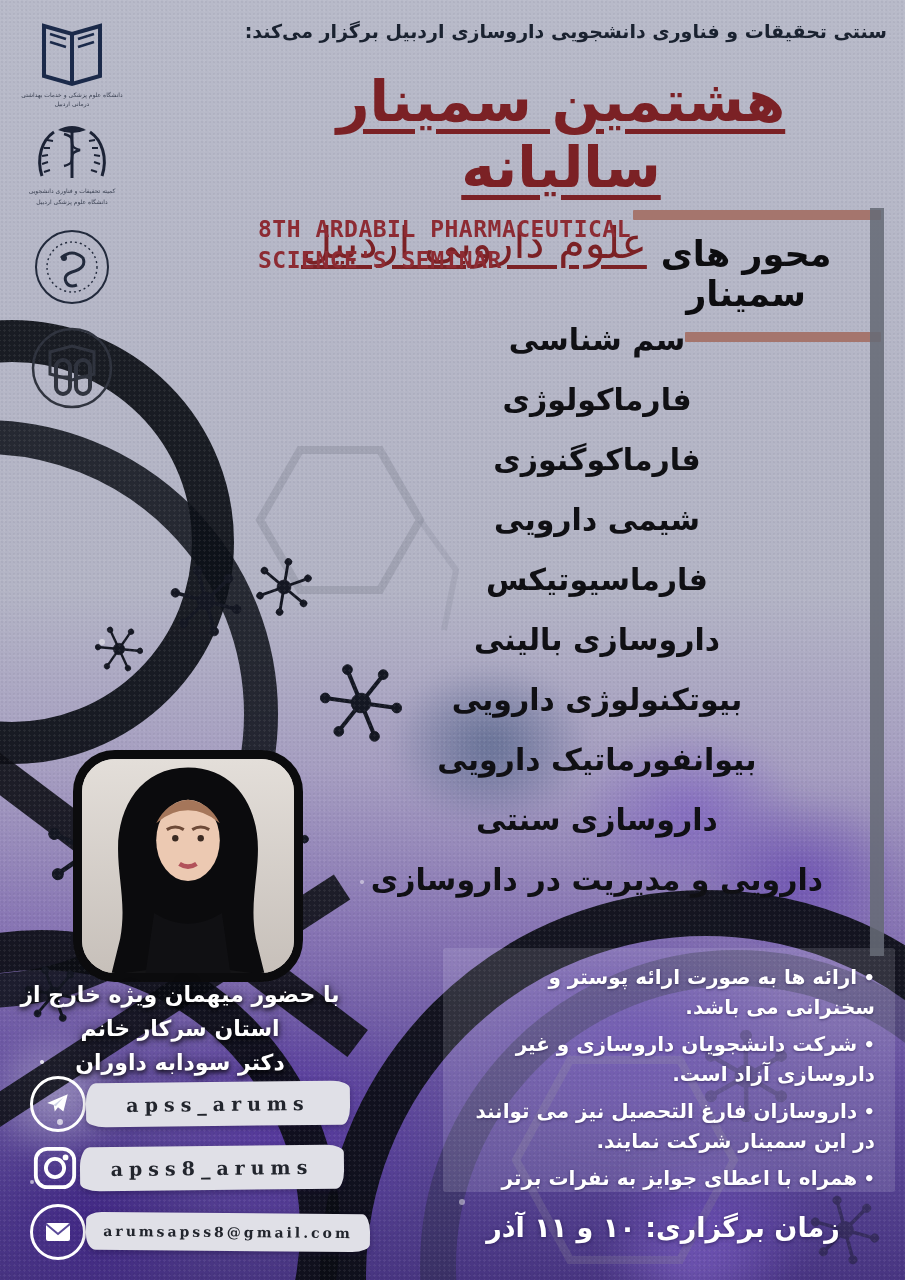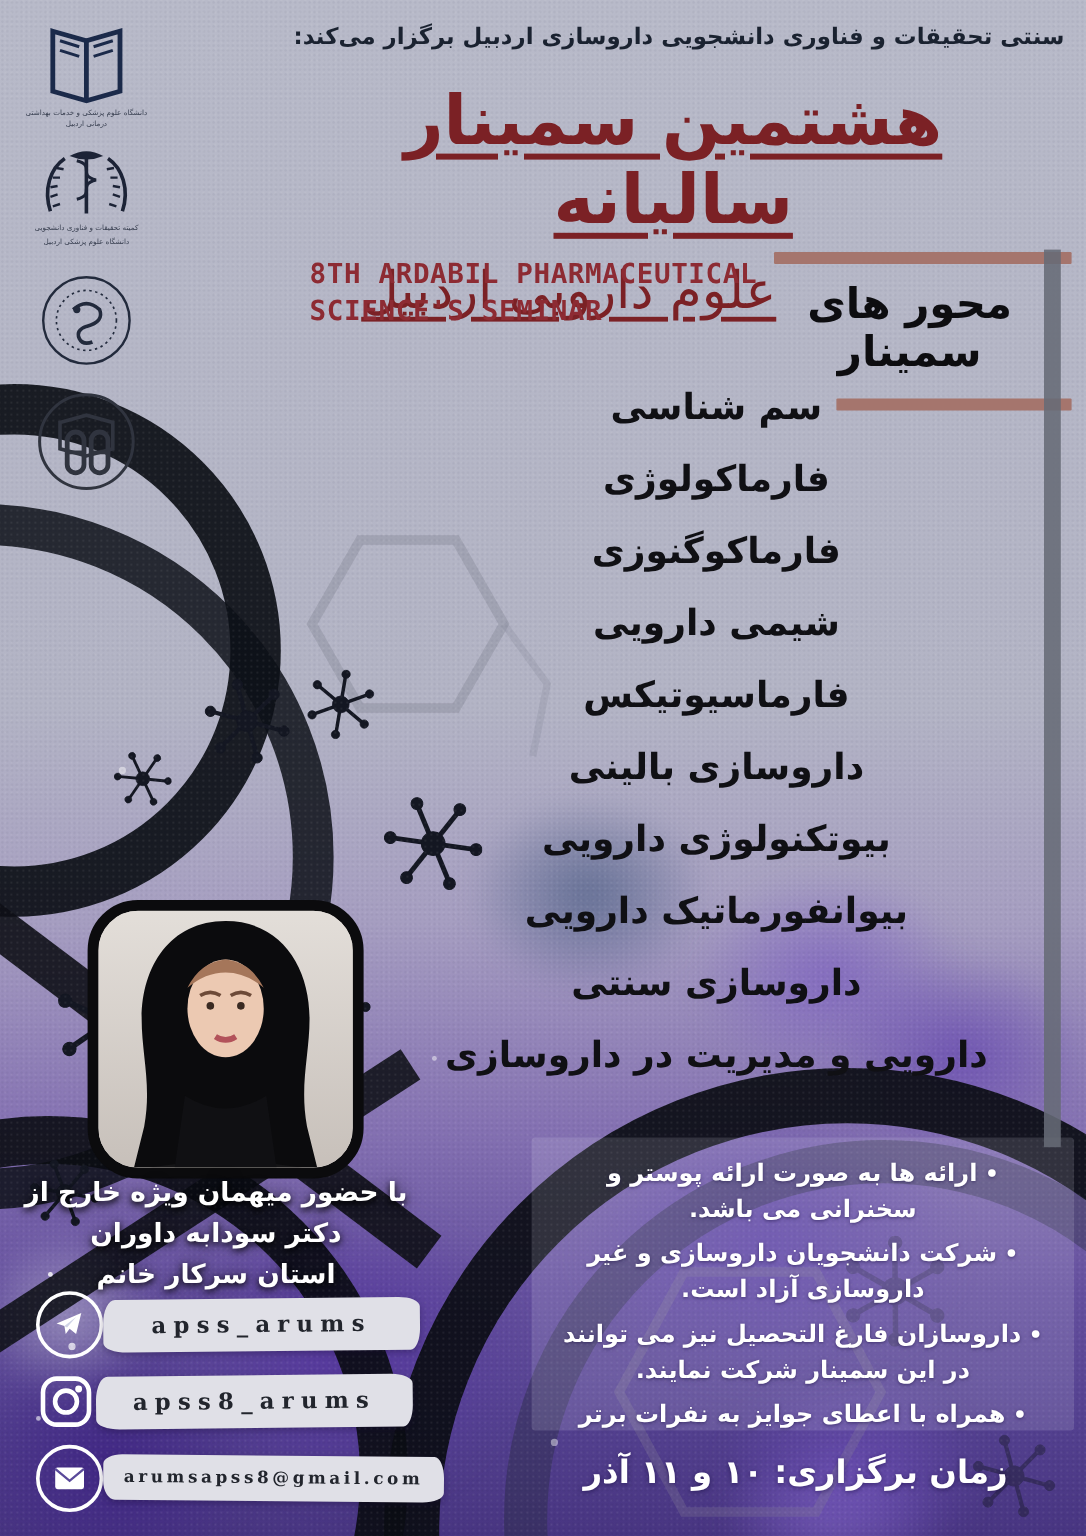--- a/index.html
+++ b/index.html
@@ -34,21 +34,21 @@
   .grain{position:absolute;inset:0;z-index:4;pointer-events:none;opacity:.55;
     background-image:radial-gradient(rgba(20,20,50,.08) 1px,transparent 1.2px),radial-gradient(rgba(255,255,255,.12) 1px,transparent 1.2px);
     background-size:4px 4px,5px 5px;background-position:0 0,2px 3px;}
   
   .content{position:absolute;inset:0;z-index:10;}
   .organizer-line{position:absolute;top:20px;right:18px;direction:rtl;font-size:19px;font-weight:bold;color:#1a2230;letter-spacing:0;}
   .title-block{position:absolute;top:68px;right:14px;width:660px;color:#7b2125;direction:rtl;}
   .title-l1{font-size:57px;font-weight:bold;text-align:center;text-decoration:underline;text-decoration-thickness:5px;text-underline-offset:8px;}
   .title-l2{margin-top:18px;font-size:43px;font-weight:normal;text-align:left;padding-left:70px;text-decoration:underline;text-decoration-thickness:4px;text-underline-offset:7px;}
   .subtitle-en{position:absolute;left:258px;top:214px;font-family:"DejaVu Sans Mono",monospace;font-size:23px;font-weight:bold;color:#8d2b33;line-height:1.35;letter-spacing:.5px;}
-  .axis-head{position:absolute;top:210px;right:12px;width:270px;direction:rtl;}
+  .axis-head{position:absolute;top:210px;right:24px;width:270px;direction:rtl;}
   .axis-bar{height:10px;background:#a5756d;border-radius:1px;}
   .axis-bar.top{width:248px;margin-left:auto;}
   .axis-bar.bot{width:196px;margin-left:auto;margin-top:10px;}
   .axis-title{font-size:35px;font-weight:bold;color:#0d0d10;text-align:center;padding:14px 0 8px 0;}
   .vbar{position:absolute;right:21px;top:208px;width:14px;height:748px;background:#676b76;opacity:.88;z-index:9;}
   .topics{position:absolute;top:322px;right:48px;width:520px;direction:rtl;text-align:center;}
   .topics .topic{font-size:30px;font-weight:bold;color:#101014;margin-bottom:25px;letter-spacing:0;}
   
   .photo-frame{position:absolute;left:73px;top:750px;width:212px;height:214px;border:9px solid #0b0b0d;border-radius:42px;overflow:hidden;background:#d8d3cd;}
   .guest-caption{position:absolute;left:12px;top:978px;width:336px;direction:rtl;text-align:center;color:#fff;font-size:22px;font-weight:bold;line-height:1.55;
@@ -57,21 +57,21 @@
   .social{position:absolute;left:30px;top:1076px;}
   .social-row{display:flex;align-items:center;gap:0;margin-bottom:11px;}
   .icon-circle{width:50px;height:50px;min-width:50px;border:3px solid #fff;border-radius:50%;display:flex;align-items:center;justify-content:center;color:#fff;}
   .strip{background:#e0e0e7;color:#22252d;padding:11px 16px;min-width:232px;text-align:center;
     font-family:"DejaVu Serif",serif;font-weight:bold;font-size:19px;letter-spacing:6px;
     border-radius:10px 18px 8px 20px / 20px 8px 18px 8px;transform:rotate(-.6deg);
     box-shadow:0 2px 6px rgba(20,10,50,.35);}
   .strip.mail{font-size:14px;letter-spacing:3px;min-width:252px;transform:rotate(.5deg);border-radius:16px 8px 18px 10px / 8px 18px 8px 16px;}
   
   .notes-panel{position:absolute;left:443px;top:948px;width:452px;height:244px;background:rgba(236,236,246,.14);border-radius:3px;
-    direction:rtl;padding:14px 20px;box-sizing:border-box;color:#fff;text-align:center;}
+    direction:rtl;padding:14px 20px;box-sizing:border-box;color:#fff;}
   .note{font-size:20px;font-weight:bold;line-height:1.5;margin-bottom:7px;text-shadow:0 1px 3px rgba(30,20,70,.6);}
   .note::before{content:"• ";font-size:18px;}
   .schedule{position:absolute;left:428px;top:1212px;width:470px;direction:rtl;text-align:center;color:#fff;font-size:27px;font-weight:bold;
     text-shadow:0 1px 4px rgba(20,10,60,.6);}
   
   .logo-col{position:absolute;left:16px;top:22px;width:112px;display:flex;flex-direction:column;align-items:center;z-index:11;}
   .logo-caption{font-size:6px;color:#3a4152;text-align:center;direction:rtl;line-height:1.5;margin-top:2px;}
   .logo-item{margin-bottom:14px;display:flex;flex-direction:column;align-items:center;}
 </style>
 </head>
@@ -246,22 +246,22 @@
         <path d="M40 33 q4 -2.5 8 0 M52 33 q4 -2.5 8 0" stroke="#6d4a38" stroke-width="1.4" fill="none"></path>
         <circle cx="44" cy="37" r="1.5" fill="#3a2a22"></circle>
         <circle cx="56" cy="37" r="1.5" fill="#3a2a22"></circle>
         <path d="M46 49 q4 2.6 8 0" stroke="#b2525a" stroke-width="2.2" fill="none"></path>
         <path d="M34 72 q16 10 32 0 l4 28 l-40 0 Z" fill="#101013"></path>
       </svg>
     </div>
 
     <div class="guest-caption">
       <div>با حضور میهمان ویژه خارج از</div>
+      <div>استان سرکار خانم</div>
       <div>دکتر سودابه داوران</div>
-      <div>استان سرکار خانم</div>
     </div>
 
     <div class="social">
       <div class="social-row">
         <div class="icon-circle">
           <svg width="26" height="26" viewBox="0 0 24 24">
               <path d="M21 3 L2 11 L8 13 L9 19 L12 15 L17 19 Z" fill="#fff"></path>
               <path d="M8 13 L17 6 L10 14 Z" fill="#cfd3e6"></path>
             </svg>
         </div>

